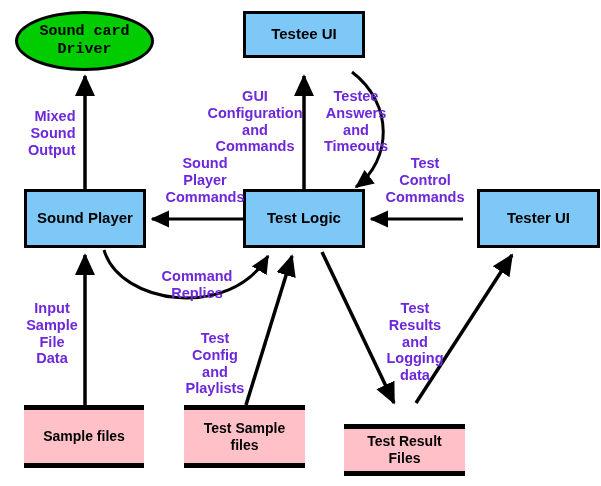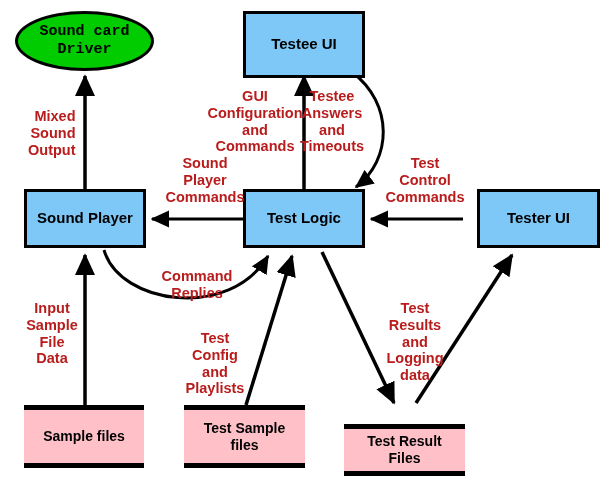--- a/index.html
+++ b/index.html
@@ -61,21 +61,21 @@
   }
   .node-label {
     display: block;
     padding: 0 4px;
     white-space: pre-line;
   }
   .edge-label {
     position: absolute;
     font-size: 14.5px;
     font-weight: bold;
-    color: #b91c1c;
+    color: #6d28d9;
     line-height: 1.16;
     white-space: pre-line;
     z-index: 4;
     background: transparent;
   }
   .lbl-center { text-align: center; transform: translateX(-50%); }
   .lbl-left   { text-align: right; }
 </style>
 </head>
 <body>
@@ -111,21 +111,21 @@
     <line x1="322" y1="252" x2="394" y2="403" stroke="#000000" stroke-width="3.5" marker-end="url(#arrow)"></line>
 
     <line x1="416" y1="403" x2="512" y2="255" stroke="#000000" stroke-width="3.5" marker-end="url(#arrow)"></line>
   </svg>
 
   <div class="node node-external" style="left:15px; top:11px; width:139px; height:60px;">
     <span class="node-label">Sound card
 Driver</span>
   </div>
 
-  <div class="node node-process" style="left:243px; top:11px; width:122px; height:67px;">
+  <div class="node node-process" style="left:243px; top:11px; width:122px; height:47px;">
     <span class="node-label">Testee UI</span>
   </div>
 
   <div class="node node-process" style="left:243px; top:189px; width:122px; height:59px;">
     <span class="node-label">Test Logic</span>
   </div>
 
   <div class="node node-process" style="left:24px; top:189px; width:122px; height:59px;">
     <span class="node-label">Sound Player</span>
   </div>
@@ -150,21 +150,21 @@
 
   <div class="edge-label lbl-left" style="left:28px; top:108px;">Mixed
 Sound
 Output</div>
 
   <div class="edge-label lbl-center" style="left:255px; top:88px;">GUI
 Configuration
 and
 Commands</div>
 
-  <div class="edge-label lbl-center" style="left:332px; top:88px;">Testee
+  <div class="edge-label lbl-center" style="left:356px; top:88px;">Testee
 Answers
 and
 Timeouts</div>
 
   <div class="edge-label lbl-center" style="left:205px; top:155px;">Sound
 Player
 Commands</div>
 
   <div class="edge-label lbl-center" style="left:425px; top:155px;">Test
 Control

